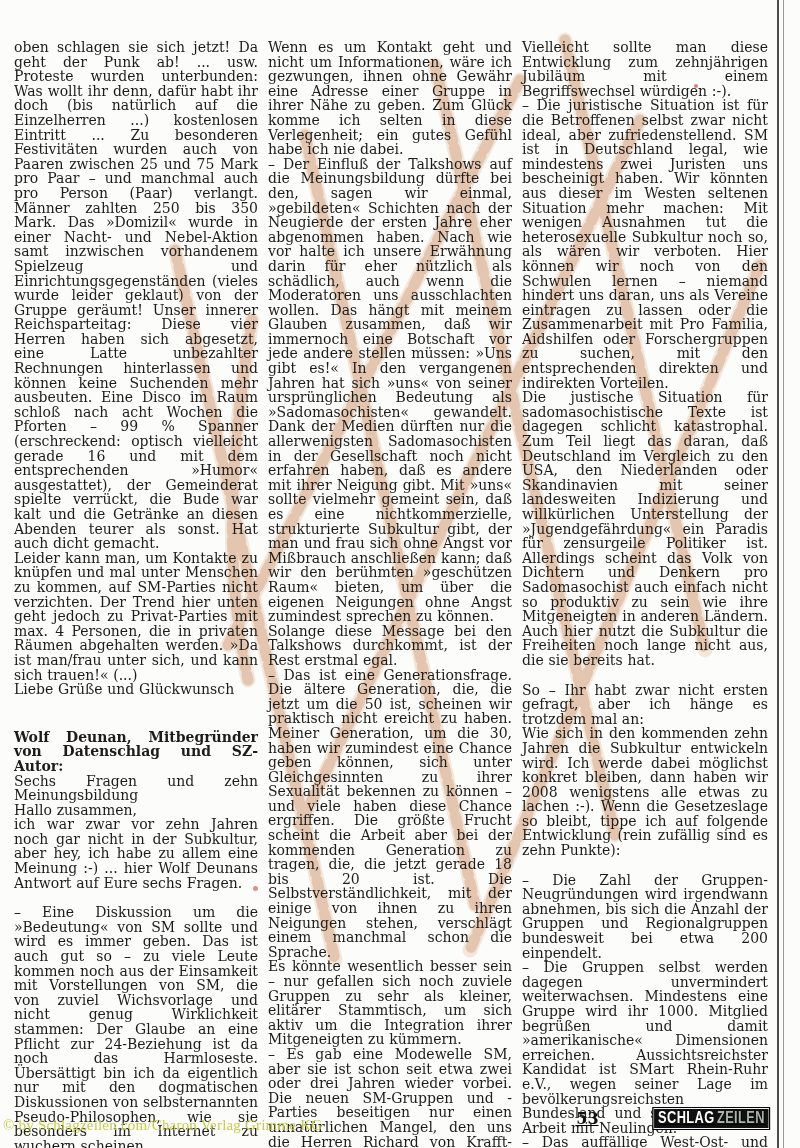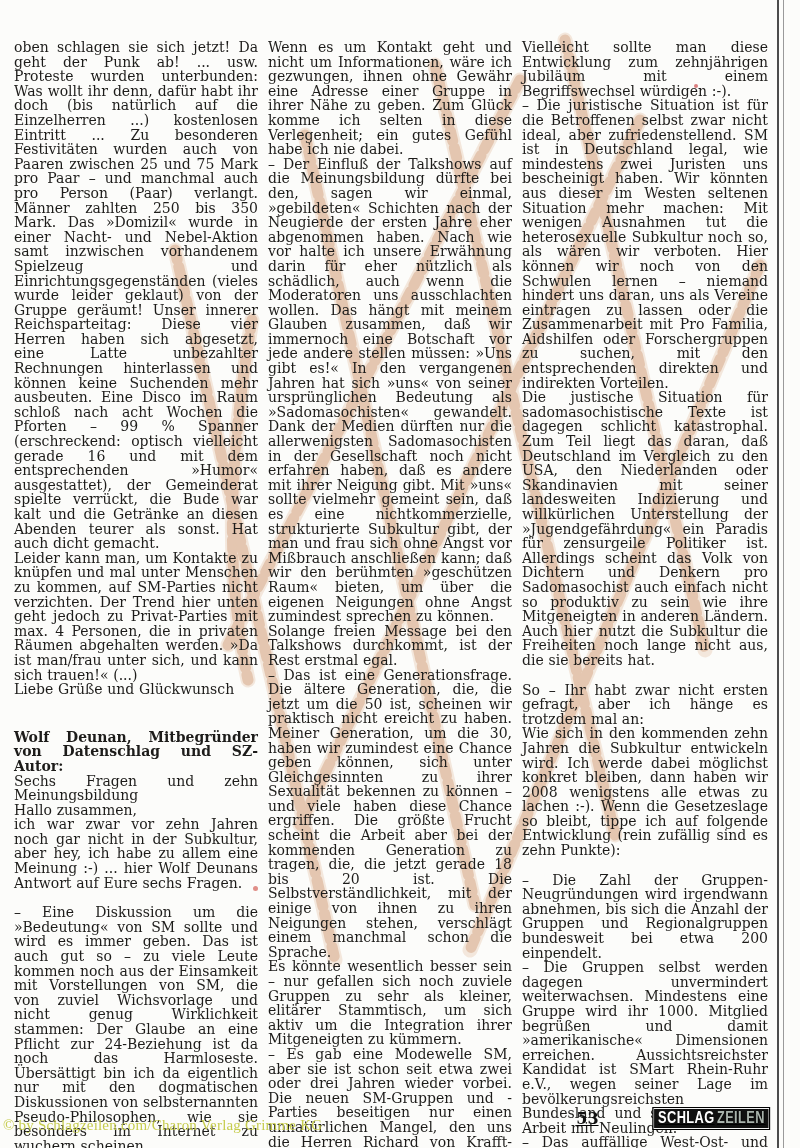--- a/index.html
+++ b/index.html
@@ -99,21 +99,21 @@
       <p>Sechs Fragen und zehn Meinungsbildung</p>
       <p>Hallo zusammen,</p>
       <p>ich war zwar vor zehn Jahren noch gar nicht in der Subkultur, aber hey, ich habe zu allem eine Meinung :-) ... hier Wolf Deunans Antwort auf Eure sechs Fragen.</p>
       <div class="gap"></div>
       <p>– Eine Diskussion um die »Bedeutung« von SM sollte und wird es immer geben. Das ist auch gut so – zu viele Leute kommen noch aus der Einsamkeit mit Vorstellungen von SM, die von zuviel Wichsvorlage und nicht genug Wirklichkeit stammen: Der Glaube an eine Pflicht zur 24-Beziehung ist da noch das Harmloseste. Übersättigt bin ich da eigentlich nur mit den dogmatischen Diskussionen von selbsternannten Pseudo-Philosophen, wie sie besonders im Internet zu wuchern scheinen.</p>
       <p>– In NRW ist das keine Frage: SMart Rhein-Ruhr e.V. hat nicht nur die größte räumliche Ausdehnung, sondern auch mit den strukturierten Einsteigergruppen und einer Vielfalt an Kontaktmöglichkeiten keine ernsthafte Konkurrenz. Dazu kommt noch, daß SMart wegen seiner Größe auch inzwischen eine interne Vielfalt bietet, so daß jeder inzwischen Chancen hat, jemand auf seiner Wellenlänge zu finden.</p>
     </div>
   <div class="col">
       <p>Wenn es um Kontakt geht und nicht um Informationen, wäre ich gezwungen, ihnen ohne Gewähr eine Adresse einer Gruppe in ihrer Nähe zu geben. Zum Glück komme ich selten in diese Verlegenheit; ein gutes Gefühl habe ich nie dabei.</p>
       <p>– Der Einfluß der Talkshows auf die Meinungsbildung dürfte bei den, sagen wir einmal, »gebildeten« Schichten nach der Neugierde der ersten Jahre eher abgenommen haben. Nach wie vor halte ich unsere Erwähnung darin für eher nützlich als schädlich, auch wenn die Moderatoren uns ausschlachten wollen. Das hängt mit meinem Glauben zusammen, daß wir immernoch eine Botschaft vor jede andere stellen müssen: »Uns gibt es!« In den vergangenen Jahren hat sich »uns« von seiner ursprünglichen Bedeutung als »Sadomasochisten« gewandelt. Dank der Medien dürften nur die allerwenigsten Sadomasochisten in der Gesellschaft noch nicht erfahren haben, daß es andere mit ihrer Neigung gibt. Mit »uns« sollte vielmehr gemeint sein, daß es eine nichtkommerzielle, strukturierte Subkultur gibt, der man und frau sich ohne Angst vor Mißbrauch anschließen kann; daß wir den berühmten »geschützen Raum« bieten, um über die eigenen Neigungen ohne Angst zumindest sprechen zu können.</p>
-      <p>Solange freien Message bei den Talkshows durchkommt, ist der Rest erstmal egal.</p>
+      <p>Solange diese Message bei den Talkshows durchkommt, ist der Rest erstmal egal.</p>
       <p>– Das ist eine Generationsfrage. Die ältere Generation, die, die jetzt um die 50 ist, scheinen wir praktisch nicht ereicht zu haben. Meiner Generation, um die 30, haben wir zumindest eine Chance geben können, sich unter Gleichgesinnten zu ihrer Sexualität bekennen zu können – und viele haben diese Chance ergriffen. Die größte Frucht scheint die Arbeit aber bei der kommenden Generation zu tragen, die, die jetzt gerade 18 bis 20 ist. Die Selbstverständlichkeit, mit der einige von ihnen zu ihren Neigungen stehen, verschlägt einem manchmal schon die Sprache.</p>
       <p>Es könnte wesentlich besser sein – nur gefallen sich noch zuviele Gruppen zu sehr als kleiner, elitärer Stammtisch, um sich aktiv um die Integration ihrer Mitgeneigten zu kümmern.</p>
       <p>– Es gab eine Modewelle SM, aber sie ist schon seit etwa zwei oder drei Jahren wieder vorbei. Die neuen SM-Gruppen und -Parties beseitigen nur einen unnatürlichen Mangel, den uns die Herren Richard von Krafft-Ebing und Sigmund Freud beschert haben: Jede sexuelle Minderheit wird in einer freien Gesellschaft eine Infrastruktur für ihre eigenen Bedürfnisse aufbauen. Bis vor wenigen Jahren war diese Gesellschaft aber alles andere als frei.</p>
     </div>
   <div class="col">
       <p>Vielleicht sollte man diese Entwicklung zum zehnjährigen Jubiläum mit einem Begriffswechsel würdigen :-).</p>
       <p>– Die juristische Situation ist für die Betroffenen selbst zwar nicht ideal, aber zufriedenstellend. SM ist in Deutschland legal, wie mindestens zwei Juristen uns bescheinigt haben. Wir könnten aus dieser im Westen seltenen Situation mehr machen: Mit wenigen Ausnahmen tut die heterosexuelle Subkultur noch so, als wären wir verboten. Hier können wir noch von den Schwulen lernen – niemand hindert uns daran, uns als Vereine eintragen zu lassen oder die Zusammenarbeit mit Pro Familia, Aidshilfen oder Forschergruppen zu suchen, mit den entsprechenden direkten und indirekten Vorteilen.</p>
       <p>Die justische Situation für sadomasochistische Texte ist dagegen schlicht katastrophal. Zum Teil liegt das daran, daß Deutschland im Vergleich zu den USA, den Niederlanden oder Skandinavien mit seiner landesweiten Indizierung und willkürlichen Unterstellung der »Jugendgefährdung« ein Paradis für zensurgeile Politiker ist. Allerdings scheint das Volk von Dichtern und Denkern pro Sadomasochist auch einfach nicht so produktiv zu sein wie ihre Mitgeneigten in anderen Ländern. Auch hier nutzt die Subkultur die Freiheiten noch lange nicht aus, die sie bereits hat.</p>
       <div class="gap"></div>
       <p>So – Ihr habt zwar nicht ersten gefragt, aber ich hänge es trotzdem mal an:</p>

